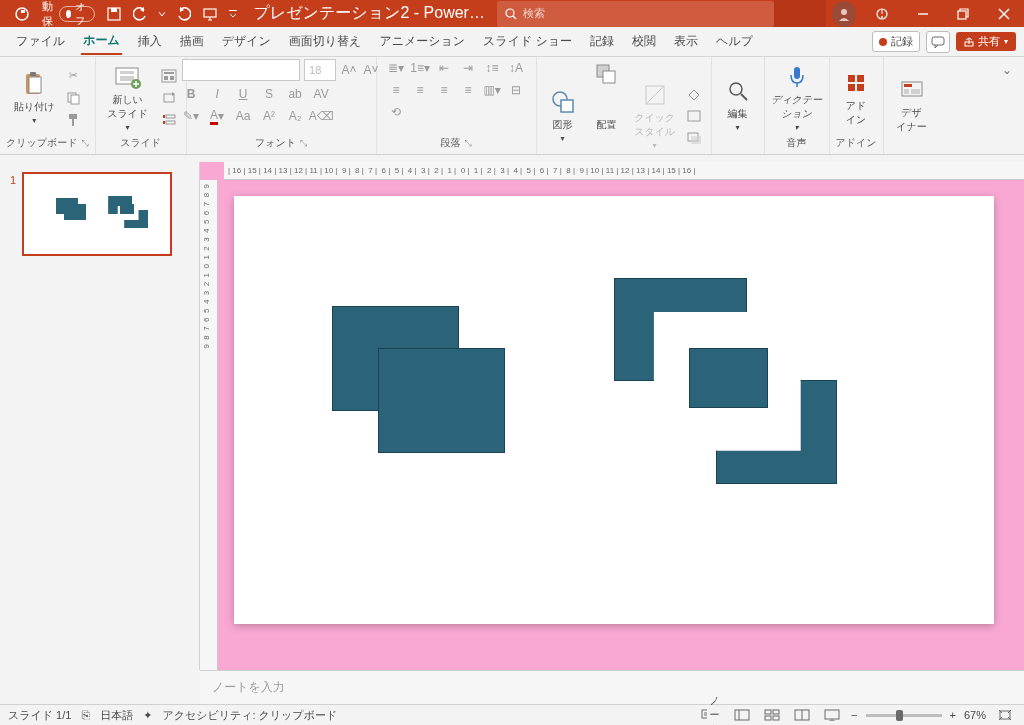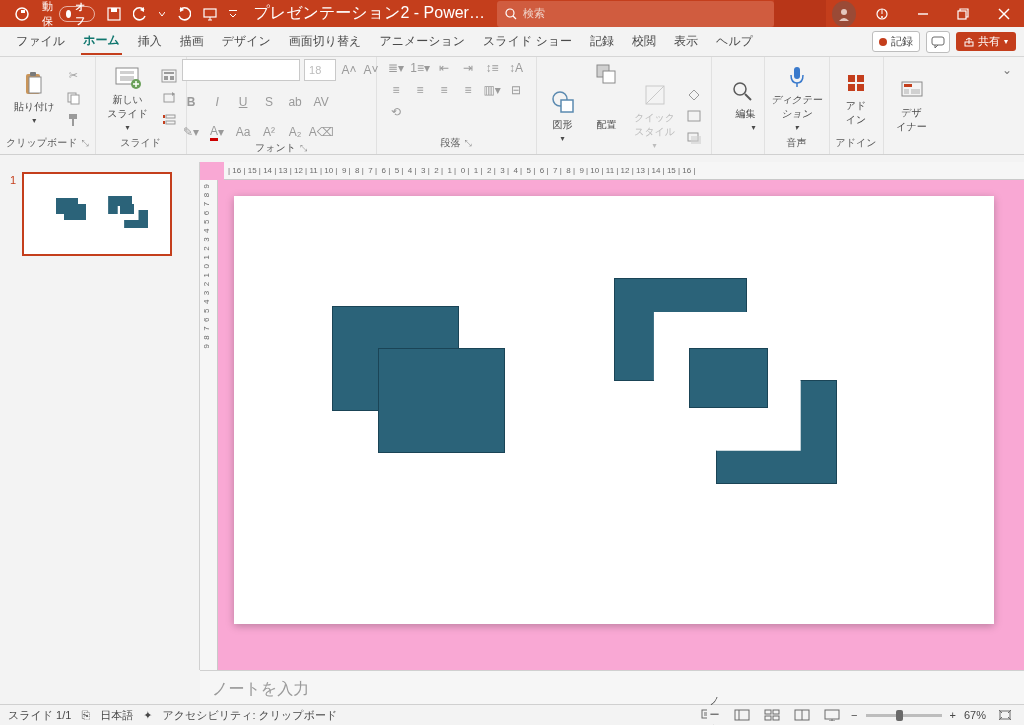--- a/index.html
+++ b/index.html
@@ -51,21 +51,21 @@
 .thumb-num { font-size: 11px; color: #c43e1c; padding-top: 2px; }
 .thumb { width: 150px; height: 84px; background: #fff; border: 2px solid #c43e1c; position: relative; }
 .thumb-shape { position: absolute; background: #2b6379; }
 .editor { flex: 1; background: #f9a8d4; position: relative; overflow: hidden; }
 .ruler-h { position: absolute; top: 0; left: 24px; right: 0; height: 18px; background: #f6f6f6; border-bottom: 1px solid #c9c9c9; font-size: 8px; color: #6a6a6a; white-space: pre; overflow: hidden; display: flex; align-items: center; padding-left: 4px; }
 .ruler-v { position: absolute; top: 18px; left: 0; width: 18px; bottom: 0; background: #f6f6f6; border-right: 1px solid #c9c9c9; font-size: 8px; color: #6a6a6a; overflow: hidden; }
 .slide-canvas { position: absolute; left: 34px; top: 34px; width: 760px; height: 428px; background: #fff; box-shadow: 0 2px 8px rgba(0,0,0,.25); }
 .shape { position: absolute; background: #2b6379; border: 1px solid #1a4456; }
 
 
-.notes-pane { position: absolute; left: 200px; right: 0; bottom: 21px; height: 34px; background: #f6f6f6; border-top: 1px solid #d0d0d0; padding: 8px 12px; color: #9a9a9a; font-size: 16px; }
+.notes-pane { position: absolute; left: 200px; right: 0; bottom: 21px; height: 34px; background: #f6f6f6; border-top: 1px solid #d0d0d0; padding: 8px 12px; color: #9a9a9a; font-size: 12px; }
 
 
 .status-bar { position: absolute; bottom: 0; left: 0; right: 0; height: 21px; background: #f3f3f3; border-top: 1px solid #d0d0d0; display: flex; align-items: center; font-size: 11px; color: #484848; padding: 0 8px; gap: 10px; }
 .status-right { margin-left: auto; display: flex; align-items: center; gap: 8px; }
 .view-btn { width: 22px; height: 18px; display: flex; align-items: center; justify-content: center; }
 .zoom-slider { width: 76px; height: 3px; background: #bdbdbd; position: relative; }
 .zoom-slider::after { content: ""; position: absolute; left: 40%; top: -4px; width: 7px; height: 11px; background: #6a6a6a; border-radius: 2px; }
 </style>
 </head>
 <body>
@@ -73,21 +73,21 @@
 <div class="title-bar">
   <div class="title-left">
     <div class="title-btn">
         <svg width="16" height="16">
           <circle cx="8" cy="8" r="6" fill="none" stroke="#fff" stroke-width="1.5"></circle>
           <rect x="7" y="4" width="4" height="3" fill="#fff"></rect>
         </svg>
       </div>
     <div class="title-btn">
       <span>自動保存</span>
-      <div class="autosave-pill" style="margin-left:4px;font-weight:bold;">
+      <div class="autosave-pill" style="margin-left:4px;">
         <div class="autosave-dot"></div>
         <span>オフ</span>
       </div>
     </div>
     <div class="title-btn">
         <svg width="14" height="14">
           <rect x="1" y="1" width="12" height="12" fill="none" stroke="#fff" stroke-width="1.2"></rect>
           <rect x="4" y="1" width="6" height="4" fill="#fff"></rect>
         </svg>
       </div>
@@ -274,21 +274,21 @@
             </svg>
           </div>
       </div>
     </div>
     <div class="ribbon-group-label">
         <span>スライド</span>
       </div>
   </div>
 
   <div class="ribbon-group" style="width:190px;">
-    <div class="ribbon-group-body" style="flex-direction:column;gap:12px;align-items:flex-start;">
+    <div class="ribbon-group-body" style="flex-direction:column;gap:4px;align-items:flex-start;">
       <div class="row">
         <div class="font-combo name"></div>
         <div class="font-combo size">18</div>
         <div class="mini-ic">A˄</div>
         <div class="mini-ic">A˅</div>
       </div>
       <div class="row" style="gap:8px;">
         <div class="mini-ic">
             <b>B</b>
           </div>
@@ -398,21 +398,21 @@
       </div>
     </div>
     <div class="ribbon-group-label">
         <span>図形描画</span>
         <span class="launcher">⤡</span>
       </div>
   </div>
 
   <div class="ribbon-group">
     <div class="ribbon-group-body">
-      <div class="big-btn" style="width:40px;align-items:flex-end;">
+      <div class="big-btn" style="width:40px;">
         <div class="ic">
             <svg width="22" height="22">
               <circle cx="9" cy="9" r="6" fill="none" stroke="#5a5a5a" stroke-width="1.5"></circle>
               <line x1="14" y1="14" x2="20" y2="20" stroke="#5a5a5a" stroke-width="2"></line>
             </svg>
           </div>
         <span>編集</span>
           <span style="font-size:8px;">▾</span>
       </div>
     </div>

